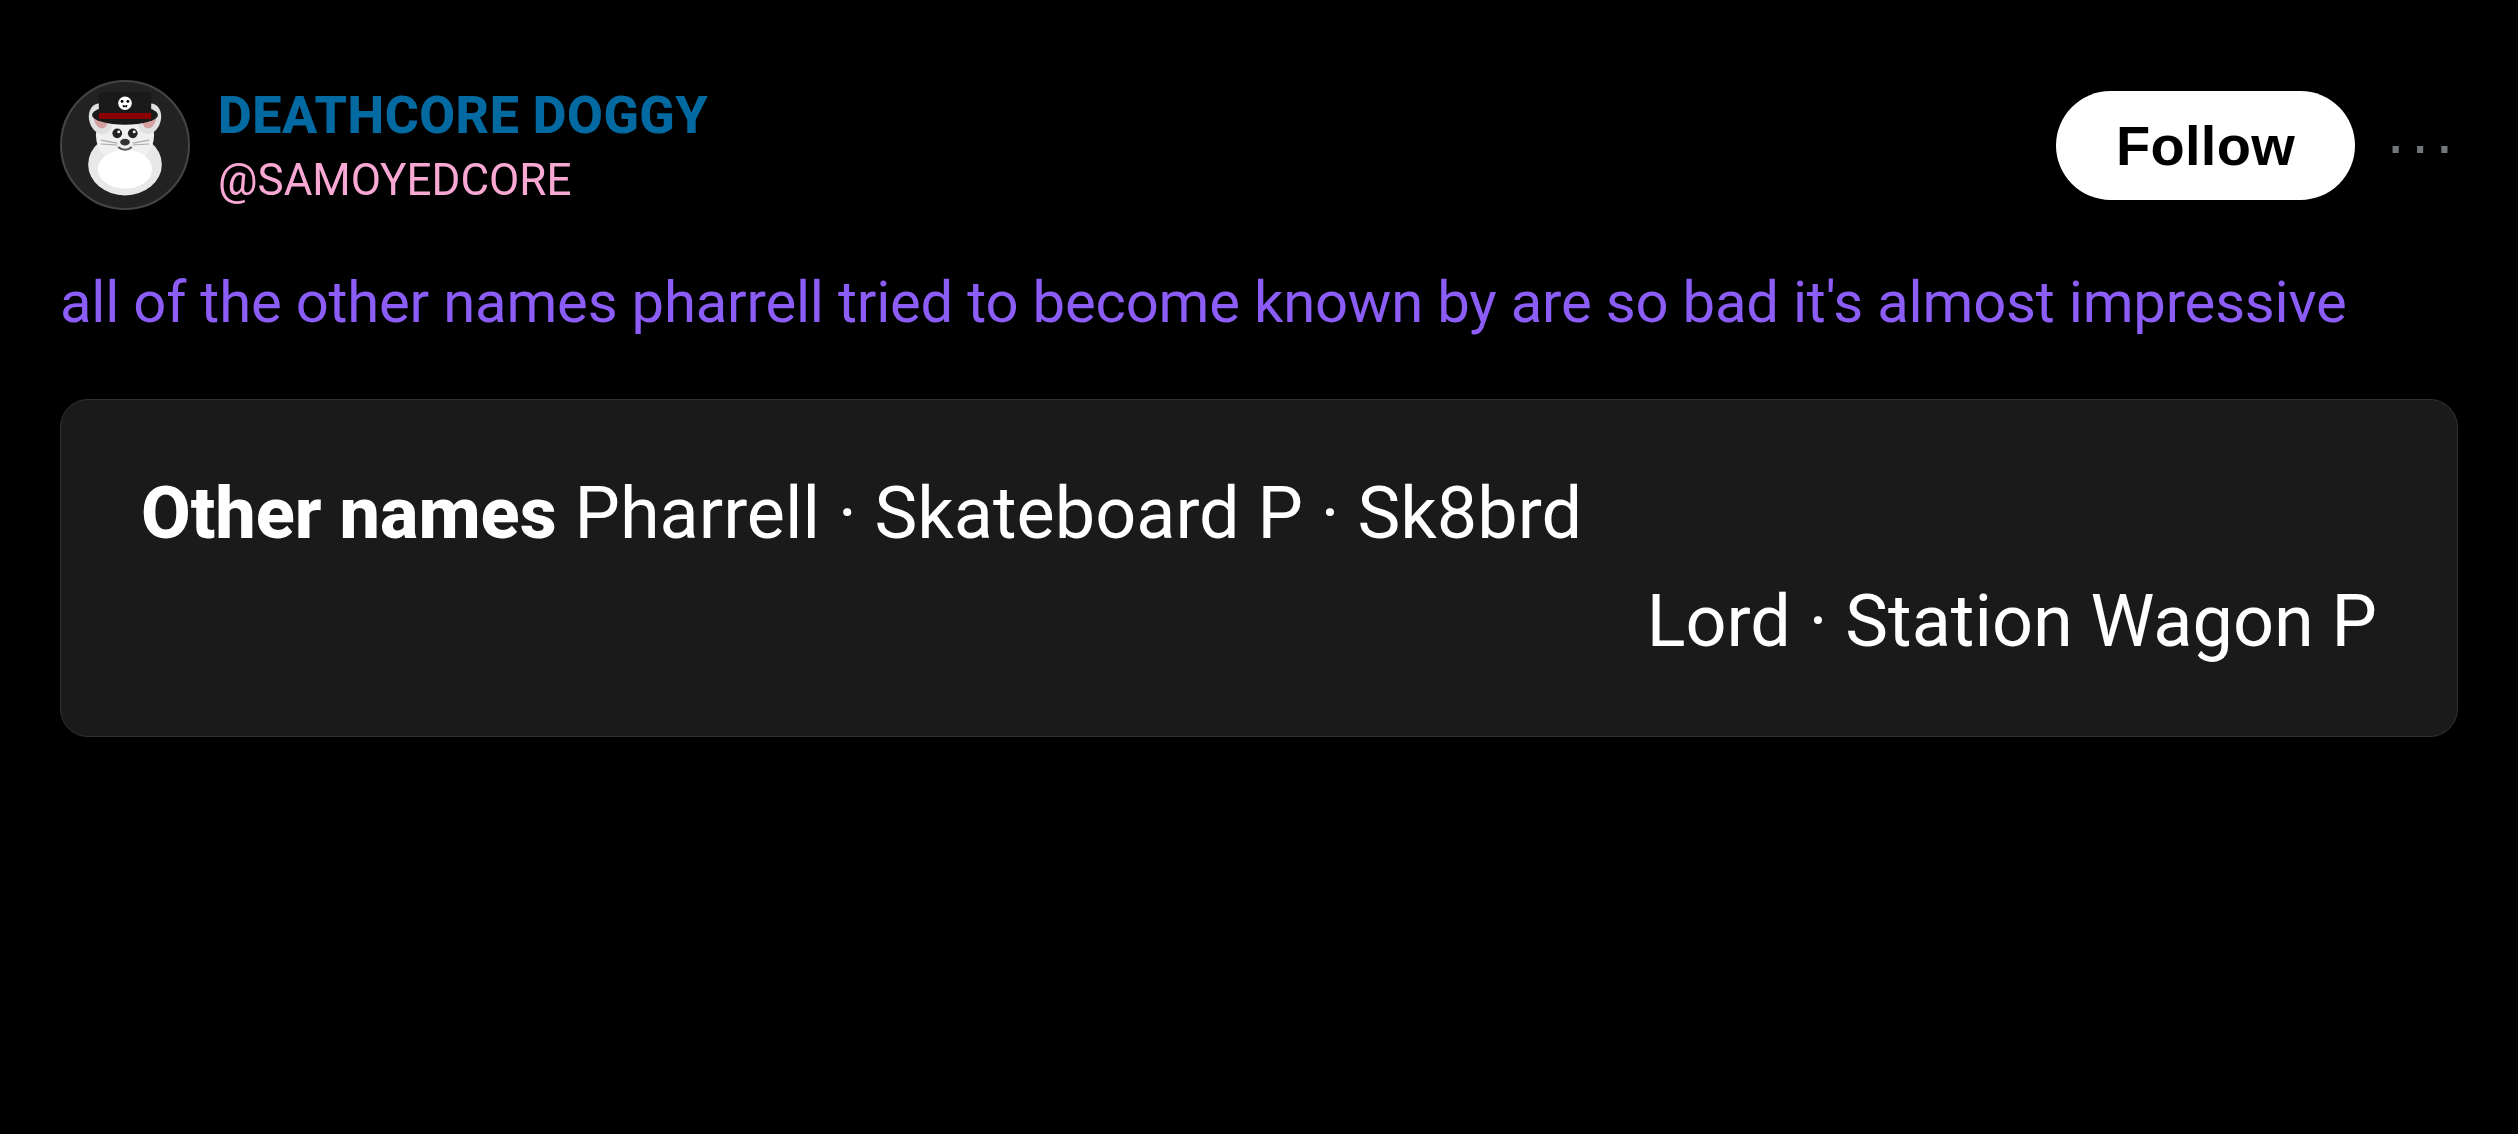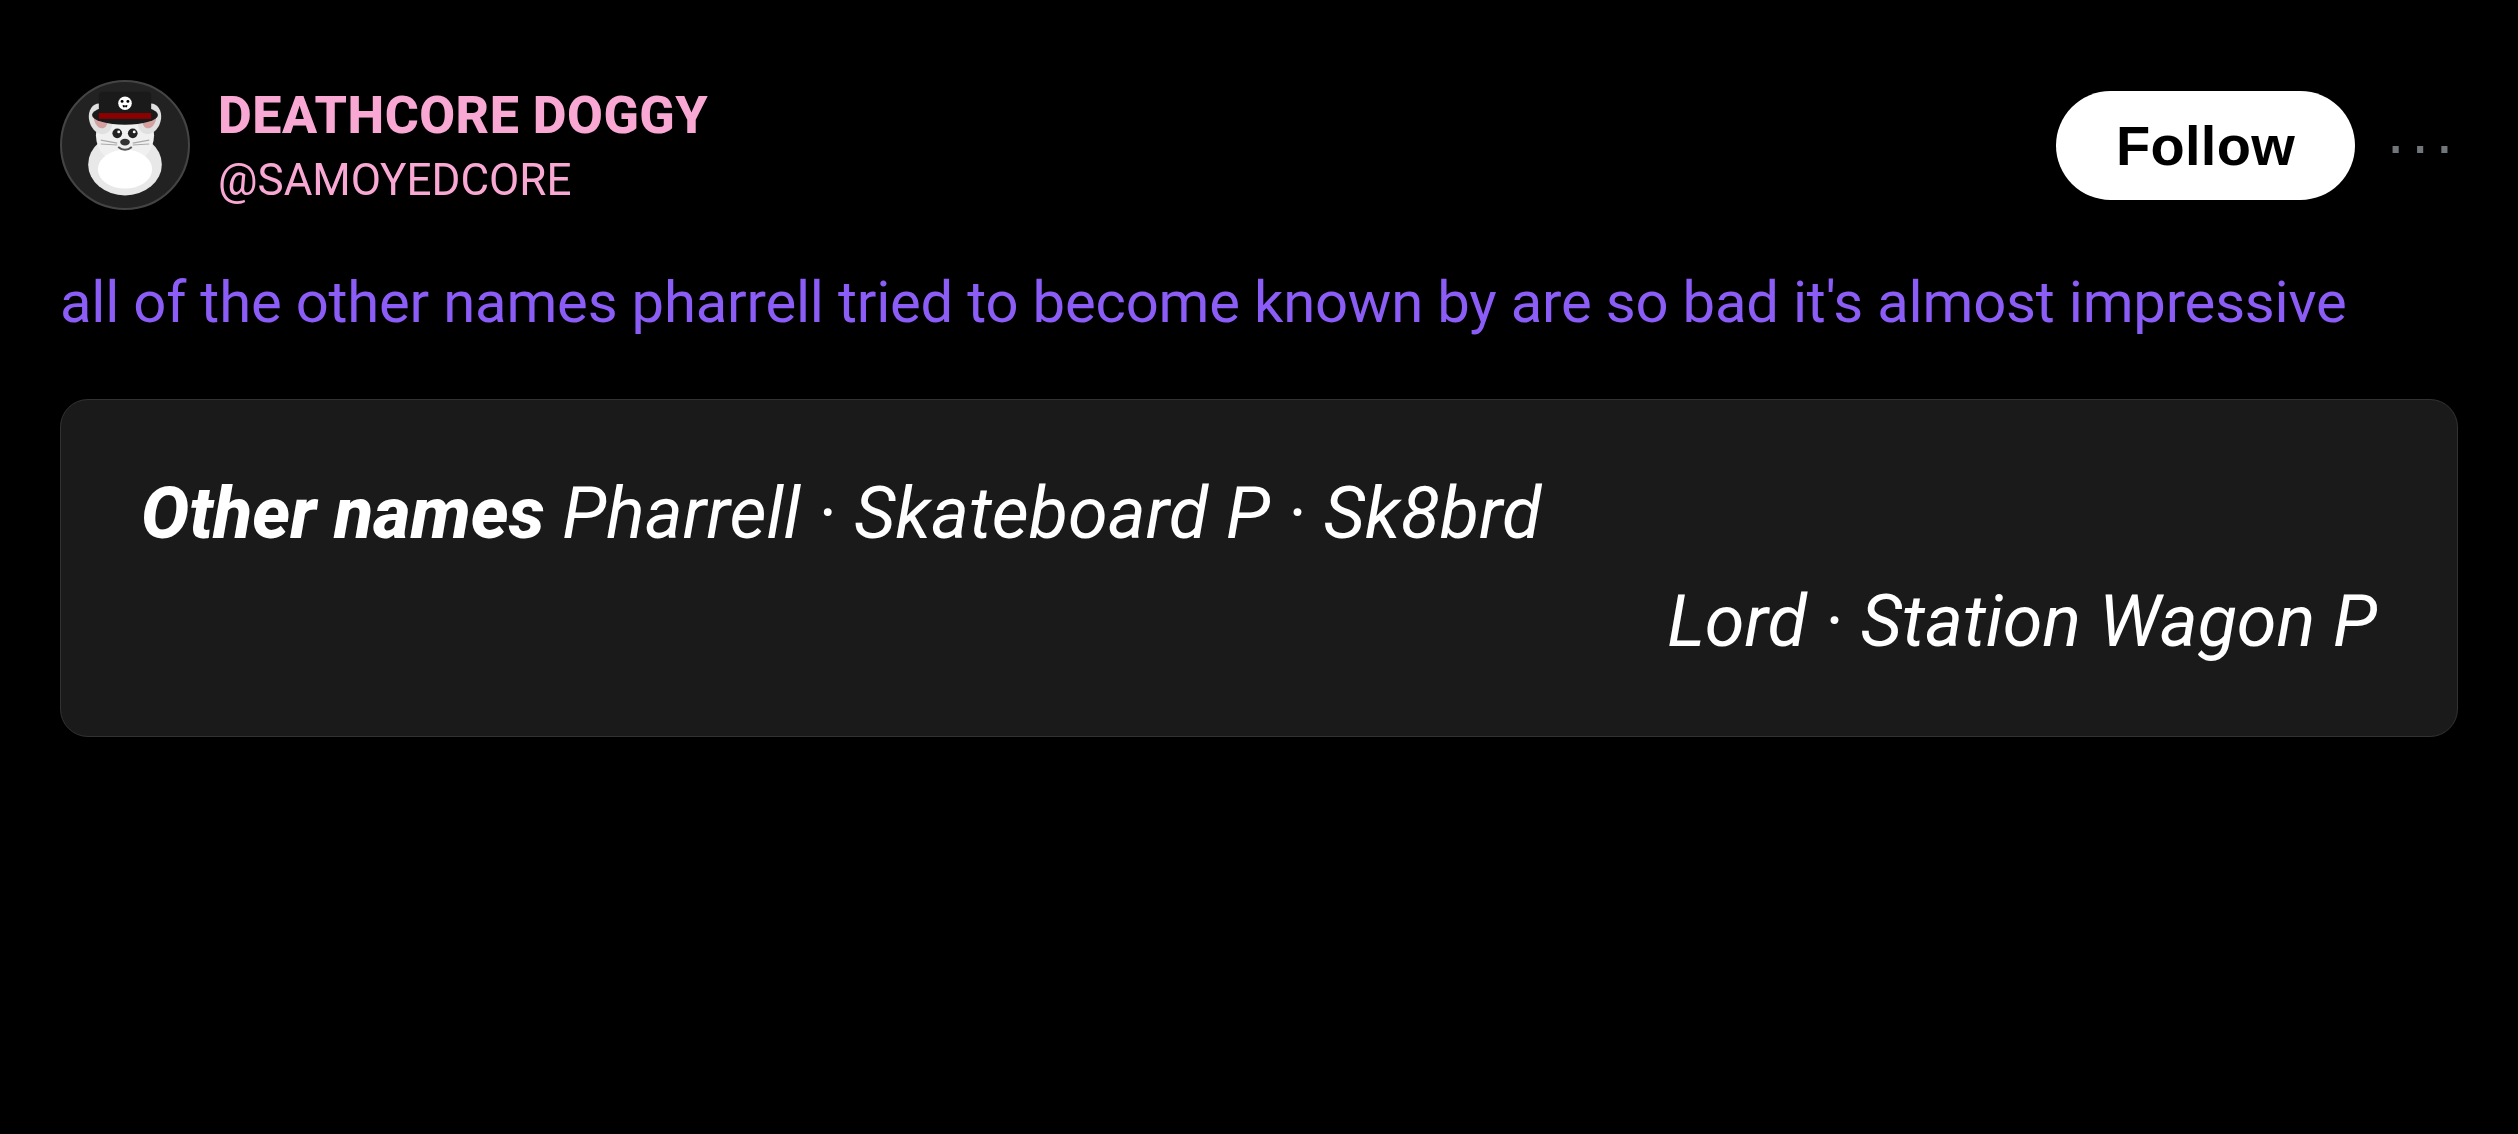--- a/index.html
+++ b/index.html
@@ -60,21 +60,21 @@
 
     .user-info {
       display: flex;
       flex-direction: column;
       gap: 8px;
     }
 
     .display-name {
       font-size: 52px;
       font-weight: 800;
-      color: #f9a8d4;
+      color: #0369a1;
       letter-spacing: 0.5px;
     }
 
     .username {
       font-size: 44px;
       color: #f9a8d4;
       font-weight: 400;
     }
 
     .header-right {
@@ -112,21 +112,20 @@
       font-weight: 400;
       margin-bottom: 55px;
       letter-spacing: -0.2px;
     }
 
     .image-container {
       background-color: #1a1a1a;
       border-radius: 28px;
       padding: 60px 80px;
       border: 1px solid #2f3336;
-      font-style: italic;
     }
 
     .other-names-text {
       font-size: 72px;
       line-height: 1.5;
       color: #ffffff;
       font-weight: 400;
       text-align: center;
     }
 

